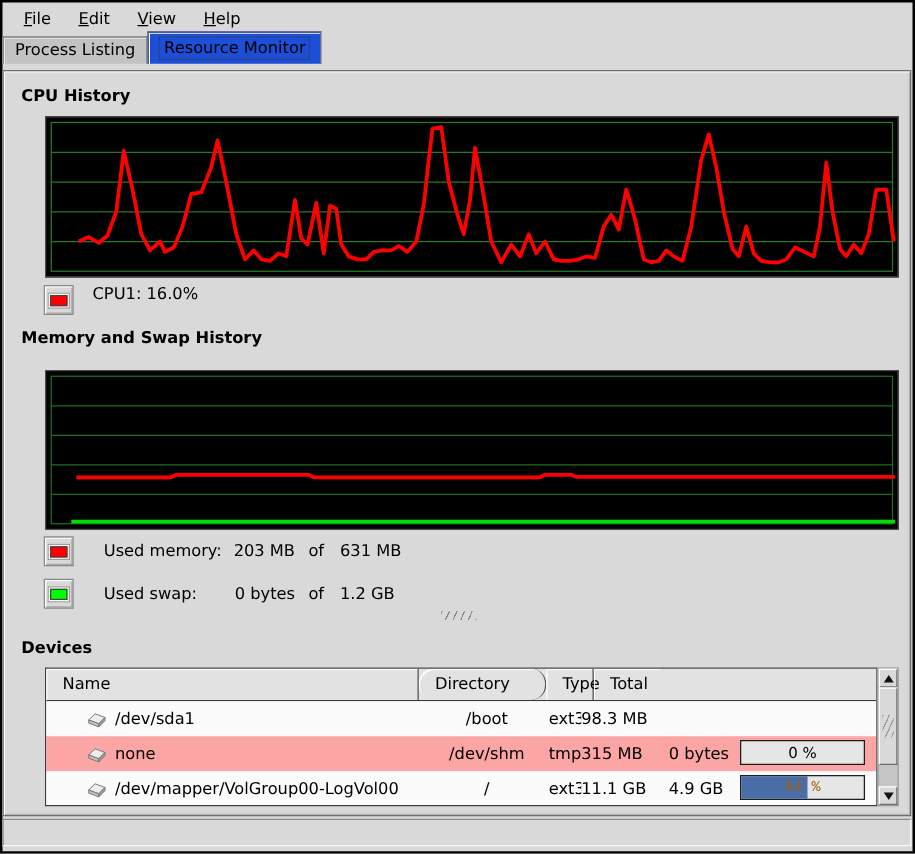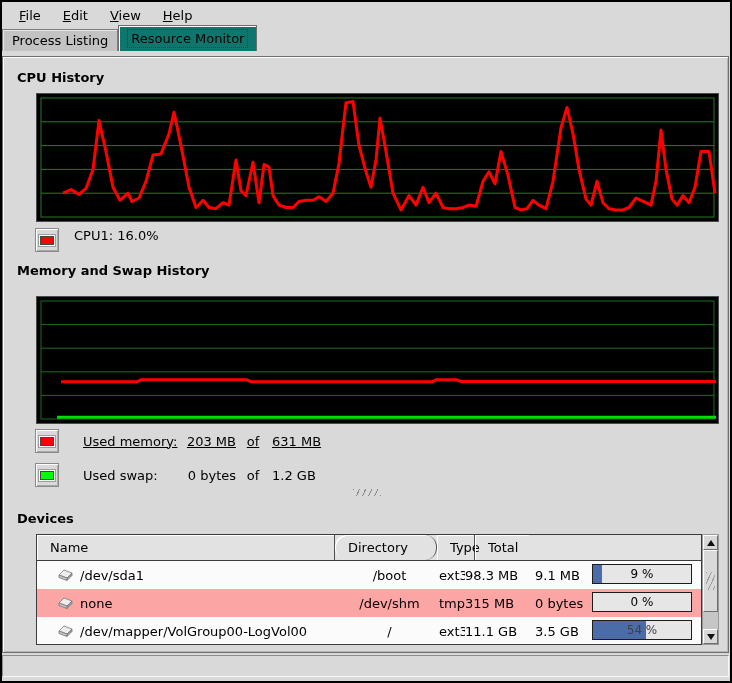--- a/index.html
+++ b/index.html
@@ -13,21 +13,21 @@
   
   .menubar{position:absolute;top:0;left:4px;right:0;height:27px;display:flex;align-items:center;padding-left:2px;}
   .menu-item{display:inline-block;padding:4px 11px;cursor:default;}
   .menu-item .u{text-decoration:underline;}
 
   
   .tabbar{position:absolute;top:23px;left:0;height:26px;display:flex;align-items:flex-end;z-index:3;}
   .tab{box-sizing:border-box;height:22px;padding:0 9px;display:flex;align-items:center;
        background:#c3c3c3;border:1px solid #7d7d7d;border-bottom:none;
        box-shadow:inset 1px 1px 0 #e6e6e6;}
-  .tab.active{height:26px;background:#0f766e;border-color:#6e6e6e;border-bottom:none;
+  .tab.active{height:26px;background:#1d4ed8;border-color:#6e6e6e;border-bottom:none;
        box-shadow:inset 1px 1px 0 #fff;position:relative;z-index:4;}
   .tab.active .tab-label{outline:1px dotted #3a3a3a;padding:1px 3px;}
 
   
   .notebook{position:absolute;left:0;top:54px;width:727px;height:597px;background:#d9d9d9;
        border:1px solid #6e6e6e;box-sizing:border-box;box-shadow:inset 1px 1px 0 #fff, inset -1px -1px 0 #b5b5b5;}
 
   .section-title{position:absolute;font-weight:bold;}
   .title-cpu{left:14px;top:13px;}
   .title-mem{left:14px;top:206px;}
@@ -44,38 +44,38 @@
   .swatch-white{width:18px;height:13px;background:#fff;border:1px solid #9d9d9d;box-sizing:border-box;
       display:flex;align-items:center;justify-content:center;}
   .swatch{width:14px;height:9px;border:1px solid #444;box-sizing:border-box;}
   .cpu-legend{position:absolute;left:32px;top:171px;display:flex;align-items:flex-start;height:24px;}
   .cpu-legend .legend-text{margin-left:15px;}
   .legend-row{position:absolute;left:32px;display:flex;align-items:center;height:24px;}
   .legend-row .leg-label{margin-left:24px;width:98px;}
   .legend-row .leg-val{width:55px;text-align:right;}
   .legend-row .leg-of{width:26px;text-align:center;margin-left:4px;}
   .legend-row .leg-total{margin-left:6px;}
-  .mem-row-0{top:372px;text-decoration:underline;}
+  .mem-row-0{top:372px;}
   .mem-row-1{top:406px;}
 
   .pane-grip{position:absolute;left:350px;top:432px;width:28px;height:7px;
       background:repeating-linear-gradient(115deg,#898989 0 1px,transparent 1px 5.5px);}
 
   
   .devices-table{position:absolute;left:33px;top:477px;width:666px;height:111px;background:#fbfbfb;
       border:1px solid #3c3c3c;box-sizing:border-box;overflow:hidden;}
   .thead{display:flex;height:26px;background:#e2e2e2;border-bottom:1px solid #3c3c3c;box-sizing:border-box;}
   .th{box-sizing:border-box;border-right:1px solid #515151;display:flex;align-items:center;
       padding-left:13px;box-shadow:inset 1px 1px 0 #fff;}
   .th:last-child{border-right:none;}
   .th-0{width:298px;} .th-1{width:102px;border-radius:12px;} .th-2{width:38px;} .th-3{width:54px;} .th-4{flex:1;}
   .tr{display:flex;height:28px;align-items:center;position:relative;background:#fbfbfb;}
   .tr.alt{background:#fca5a5;}
   .td{box-sizing:border-box;white-space:nowrap;overflow:hidden;}
-  .td-name{width:298px;padding-left:20px;display:flex;align-items:flex-start;gap:7px;}
+  .td-name{width:298px;padding-left:32px;display:flex;align-items:flex-end;gap:7px;}
   .td-dir{width:102px;padding-left:7px;text-align:center;}
   .td-type{width:28px;padding-left:2px;}
   .td-total{width:64px;padding-left:0;}
   .td-used{flex:1;padding-left:6px;position:relative;height:100%;display:flex;align-items:center;}
   .bar{position:absolute;left:63px;top:3px;width:100px;height:20px;box-sizing:border-box;
       border:1px solid #1c1c1c;background:#e6e6e6;}
   .bar-fill{position:absolute;left:0;top:0;bottom:0;}
   .bar-label{position:absolute;inset:0;text-align:center;line-height:18px;font-size:12px;}
 
   
@@ -188,27 +188,20 @@
               <svg width="16" height="14" viewBox="0 0 16 14">
                 <polygon points="2,7 7,2 15,5 10,10" fill="#ededed" stroke="#7a7a7a" stroke-width="0.8"></polygon>
                 <polygon points="2,7 10,10 10,12.5 2,9.5" fill="#c2c2c2" stroke="#7a7a7a" stroke-width="0.8"></polygon>
                 <polygon points="10,10 15,5 15,7.5 10,12.5" fill="#9f9f9f" stroke="#7a7a7a" stroke-width="0.8"></polygon>
               </svg>
               <span>/dev/sda1</span>
             </div>
             <div class="td td-dir">/boot</div>
             <div class="td td-type">ext3</div>
             <div class="td td-total">98.3 MB</div>
-            <div class="td td-used">
-              <span>9.1 MB</span>
-              <span class="bar">
-                <span class="bar-fill" style="width: 9%; background: rgb(74, 109, 167);"></span>
-                <span class="bar-label" style="color: rgb(0, 0, 0);">9 %</span>
-              </span>
-            </div>
           </div>
           <div class="tr alt">
             <div class="td td-name">
               <svg width="16" height="14" viewBox="0 0 16 14">
                 <polygon points="2,7 7,2 15,5 10,10" fill="#ededed" stroke="#7a7a7a" stroke-width="0.8"></polygon>
                 <polygon points="2,7 10,10 10,12.5 2,9.5" fill="#c2c2c2" stroke="#7a7a7a" stroke-width="0.8"></polygon>
                 <polygon points="10,10 15,5 15,7.5 10,12.5" fill="#9f9f9f" stroke="#7a7a7a" stroke-width="0.8"></polygon>
               </svg>
               <span>none</span>
             </div>
@@ -229,24 +222,24 @@
                 <polygon points="2,7 7,2 15,5 10,10" fill="#ededed" stroke="#7a7a7a" stroke-width="0.8"></polygon>
                 <polygon points="2,7 10,10 10,12.5 2,9.5" fill="#c2c2c2" stroke="#7a7a7a" stroke-width="0.8"></polygon>
                 <polygon points="10,10 15,5 15,7.5 10,12.5" fill="#9f9f9f" stroke="#7a7a7a" stroke-width="0.8"></polygon>
               </svg>
               <span>/dev/mapper/VolGroup00-LogVol00</span>
             </div>
             <div class="td td-dir">/</div>
             <div class="td td-type">ext3</div>
             <div class="td td-total">11.1 GB</div>
             <div class="td td-used">
-              <span>3.5 GB</span>
+              <span>4.9 GB</span>
               <span class="bar">
                 <span class="bar-fill" style="width: 54%; background: rgb(74, 109, 167);"></span>
-                <span class="bar-label" style="color: #404040;">54 %</span>
+                <span class="bar-label" style="color: #a16207; font-family: Liberation Mono, monospace;">54 %</span>
               </span>
             </div>
           </div>
         </div>
     </div>
 
     <div class="vscrollbar">
       <div class="sb-btn sb-up">
         <span class="arrow-up"></span>
       </div>

